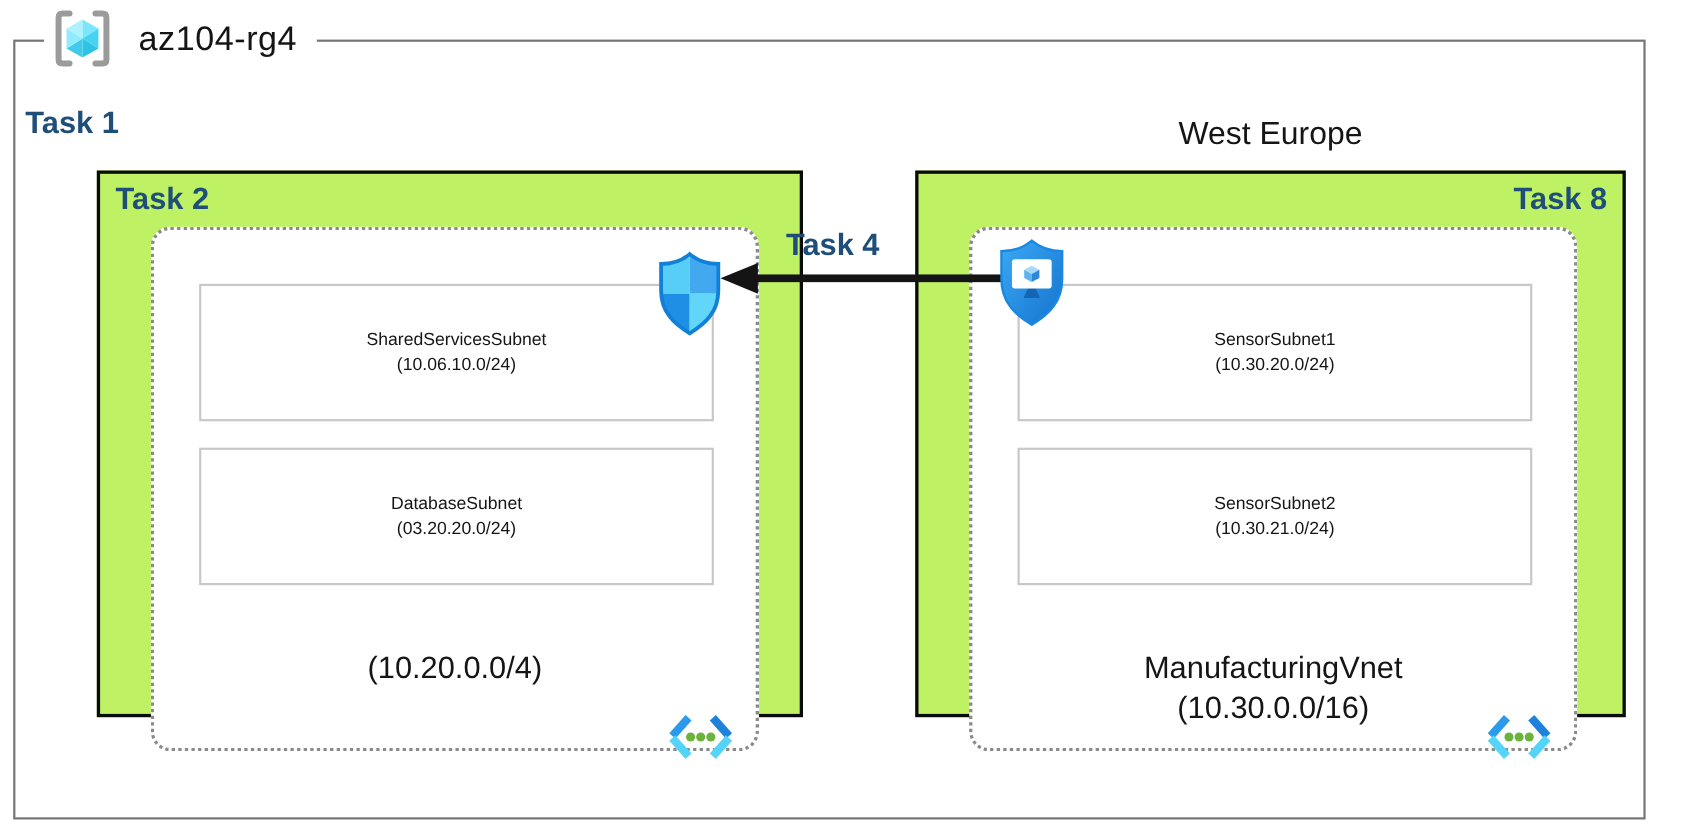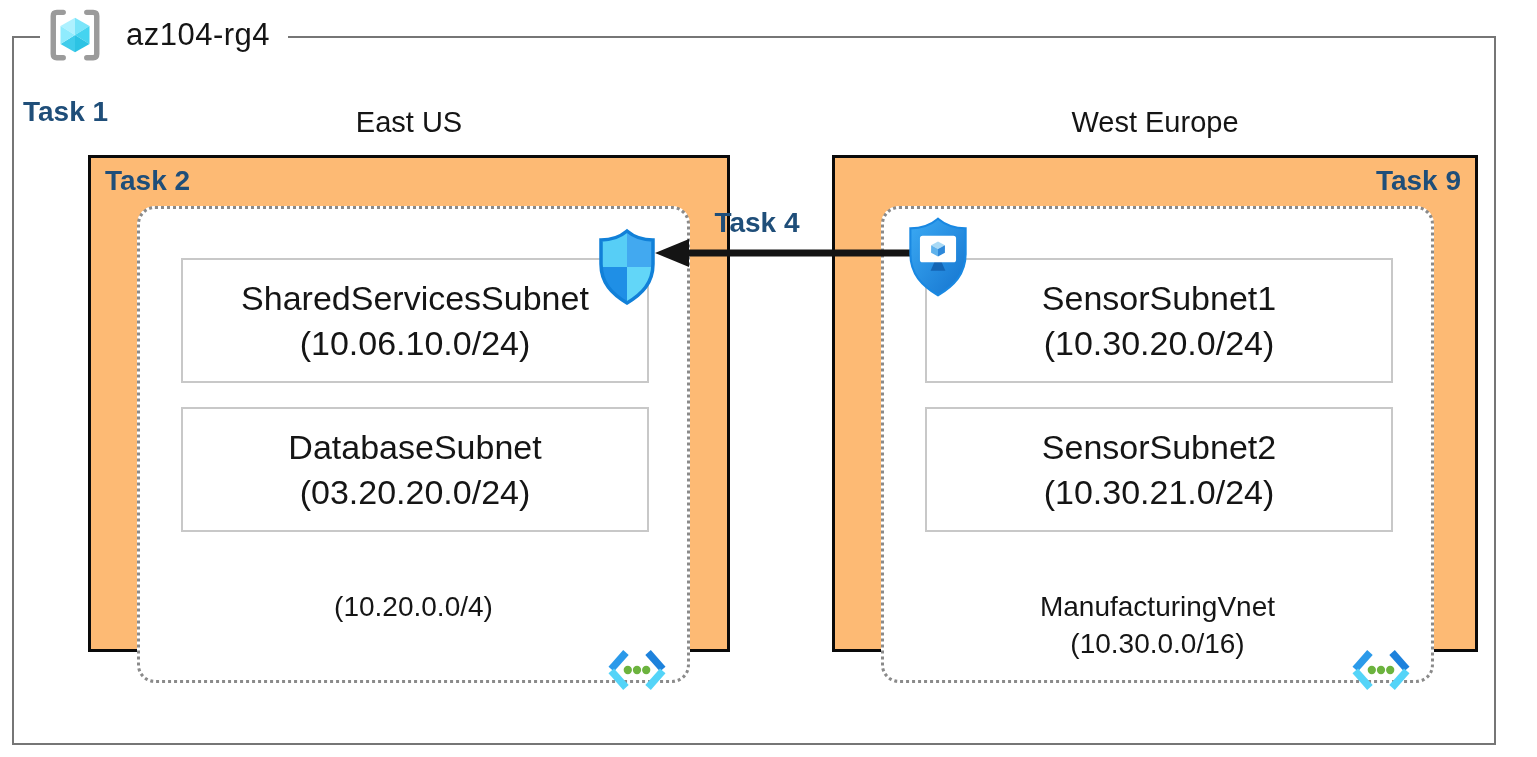--- a/index.html
+++ b/index.html
@@ -15,37 +15,37 @@
     position:absolute; left:40px; top:4px; height:62px; z-index:6;
     display:flex; align-items:center; gap:22px; background:#ffffff; padding:0 18px 0 6px;
   }
   .rg-title { font-size:31px; color:#151515; letter-spacing:0.5px; }
   .task-label { font-weight:bold; color:#1F4E79; font-size:28px; }
   .task1 { position:absolute; left:23px; top:96px; z-index:6; }
   .region-title { position:absolute; top:106px; font-size:29px; color:#151515; text-align:center; }
   .region-title.east { left:88px; width:642px; }
   .region-title.west { left:832px; width:646px; }
   .region-box {
-    position:absolute; top:155px; height:497px; background:#fdba74;
+    position:absolute; top:155px; height:497px; background:#bef264;
     border:3px solid #0a0a0a; box-sizing:border-box;
   }
   .region-box.east { left:88px; width:642px; }
   .region-box.west { left:832px; width:646px; }
   .task-corner { position:absolute; top:7px; }
   .task-corner.left { left:14px; }
   .task-corner.right { right:14px; }
   .vnet-area {
     position:absolute; left:46px; top:48px; width:553px; height:477px;
     background:#ffffff; border:3px dotted #8a8a8a; border-radius:18px; box-sizing:border-box;
   }
   .subnet-box {
     position:absolute; left:41px; width:468px; height:125px;
     background:#ffffff; border:2px solid #c8c8c8; box-sizing:border-box;
     display:flex; flex-direction:column; align-items:center; justify-content:center;
-    font-size:34px; color:#151515; line-height:1.32; text-align:center;
+    font-size:16px; color:#151515; line-height:1.32; text-align:center;
   }
   .subnet-1 { top:49px; }
   .subnet-2 { top:198px; }
   .vnet-label {
     position:absolute; left:0; top:380px; width:100%; text-align:center;
     font-size:28px; color:#151515; line-height:1.32;
   }
   .vnet-icon { position:absolute; right:16px; bottom:-13px; width:68px; height:46px; z-index:3; }
   .nsg-icon { position:absolute; left:595px; top:226px; width:64px; height:82px; z-index:6; }
   .bastion-icon { position:absolute; left:904px; top:213px; width:68px; height:88px; z-index:6; }
@@ -68,21 +68,20 @@
       <polygon points="48,22 48,42 32,32" fill="#45D4F0"></polygon>
       <polygon points="48,42 32,51 32,32" fill="#2CC3E4"></polygon>
       <polygon points="32,51 16,42 32,32" fill="#3FCCEB"></polygon>
       <polygon points="16,42 16,22 32,32" fill="#8FEBFD"></polygon>
     </svg>
     <span class="rg-title">az104-rg4</span>
   </div>
 
   <div class="task-label task1">Task 1</div>
 
-  <div class="region-title east">East US</div>
   <div class="region-title west">West Europe</div>
 
   <div class="region-box east">
     <div class="task-label task-corner left">Task 2</div>
     <div class="vnet-area">
       <div class="subnet-box subnet-1">
         <div>SharedServicesSubnet</div>
         <div>(10.06.10.0/24)</div>
       </div>
       <div class="subnet-box subnet-2">
@@ -98,21 +97,21 @@
         <path d="M48,6 L64,24" stroke="#1E82DC" stroke-width="8" fill="none"></path>
         <path d="M64,26 L48,44" stroke="#54D4F8" stroke-width="8" fill="none"></path>
         <circle cx="26" cy="25" r="4.5" fill="#6CB33E"></circle>
         <circle cx="36" cy="25" r="4.5" fill="#6CB33E"></circle>
         <circle cx="46" cy="25" r="4.5" fill="#6CB33E"></circle>
       </svg>
     </div>
   </div>
 
   <div class="region-box west">
-    <div class="task-label task-corner right">Task 9</div>
+    <div class="task-label task-corner right">Task 8</div>
     <div class="vnet-area">
       <div class="subnet-box subnet-1">
         <div>SensorSubnet1</div>
         <div>(10.30.20.0/24)</div>
       </div>
       <div class="subnet-box subnet-2">
         <div>SensorSubnet2</div>
         <div>(10.30.21.0/24)</div>
       </div>
       <div class="vnet-label">

